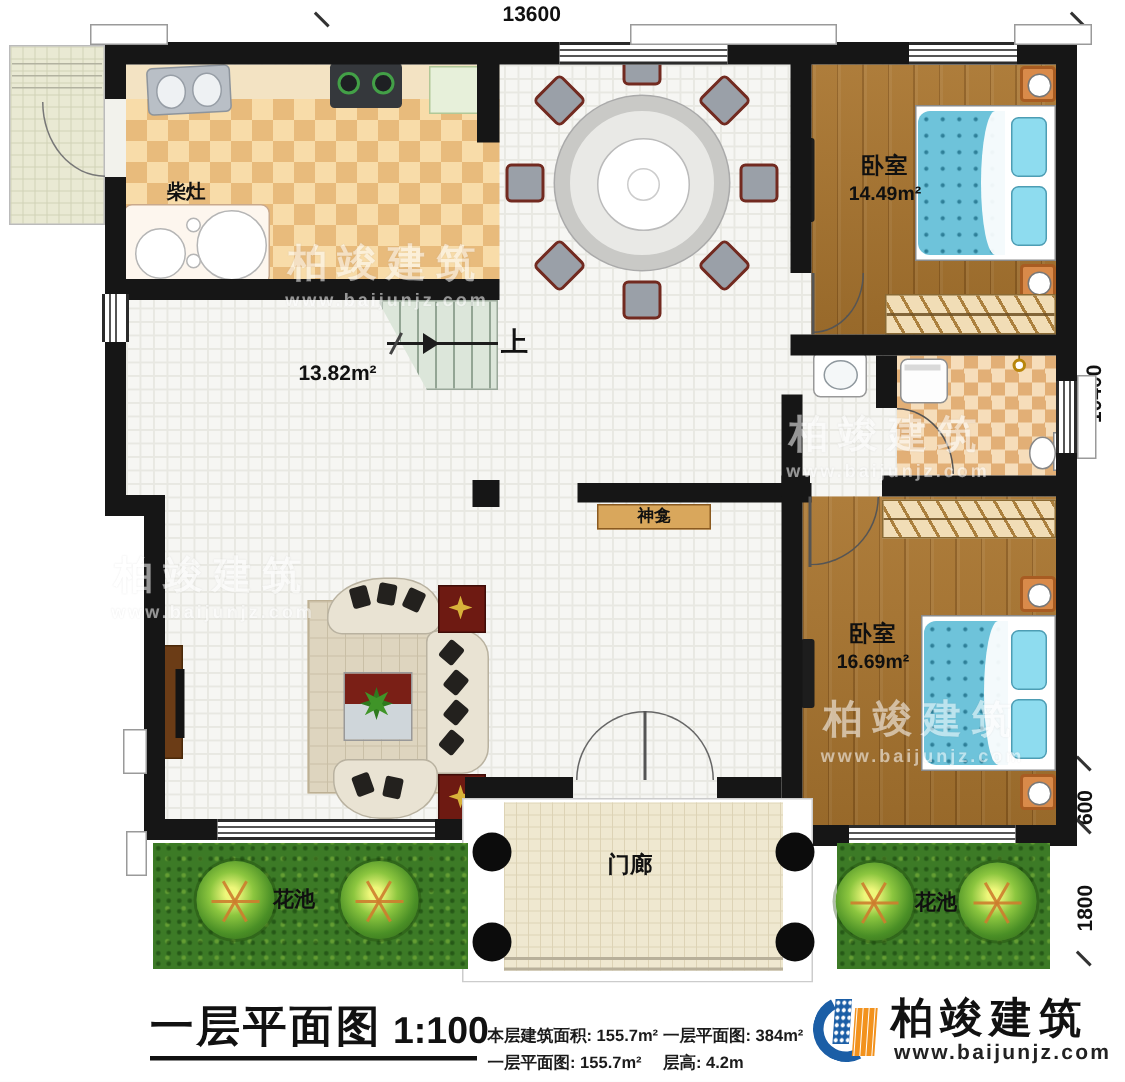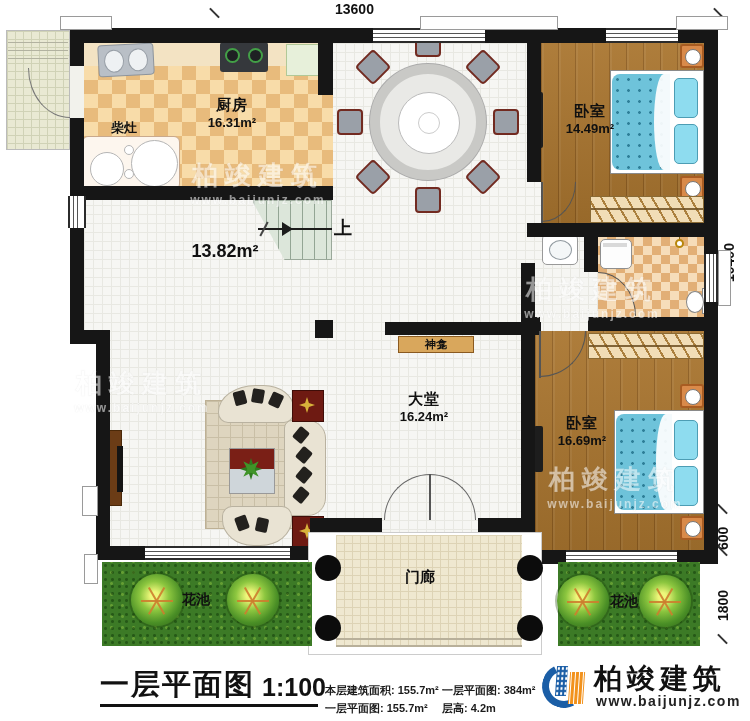--- a/index.html
+++ b/index.html
@@ -244,33 +244,25 @@
     <div class="branch"></div>
     <div class="branch" style="transform:rotate(60deg);"></div>
     <div class="branch" style="transform:rotate(120deg);"></div>
   </div>
   <div class="tree" style="left:639px;top:575px;width:52px;height:52px;">
     <div class="branch"></div>
     <div class="branch" style="transform:rotate(60deg);"></div>
     <div class="branch" style="transform:rotate(120deg);"></div>
   </div>
 
-  <div class="rlabel" style="left:182px;top:96px;">
-    <div class="rname">厨房</div>
-    <div class="rarea">16.31m²</div>
-  </div>
   <div class="rlabel" style="left:84px;top:120px;width:80px;font-size:13px;">柴灶</div>
-  <div class="rlabel" style="left:175px;top:240px;font-size:18px;">13.82m²</div>
+  <div class="rlabel" style="left:175px;top:240px;font-size:14px;">13.82m²</div>
   <div class="rlabel" style="left:540px;top:102px;">
     <div class="rname">卧室</div>
     <div class="rarea">14.49m²</div>
-  </div>
-  <div class="rlabel" style="left:374px;top:390px;">
-    <div class="rname">大堂</div>
-    <div class="rarea">16.24m²</div>
   </div>
   <div class="rlabel" style="left:532px;top:414px;">
     <div class="rname">卧室</div>
     <div class="rarea">16.69m²</div>
   </div>
   <div class="rlabel" style="left:370px;top:568px;font-size:15px;">门廊</div>
   <div class="rlabel" style="left:146px;top:591px;font-size:14px;">花池</div>
   <div class="rlabel" style="left:574px;top:593px;font-size:14px;">花池</div>
 
   <div class="wm" style="left:158px;top:158px;">

